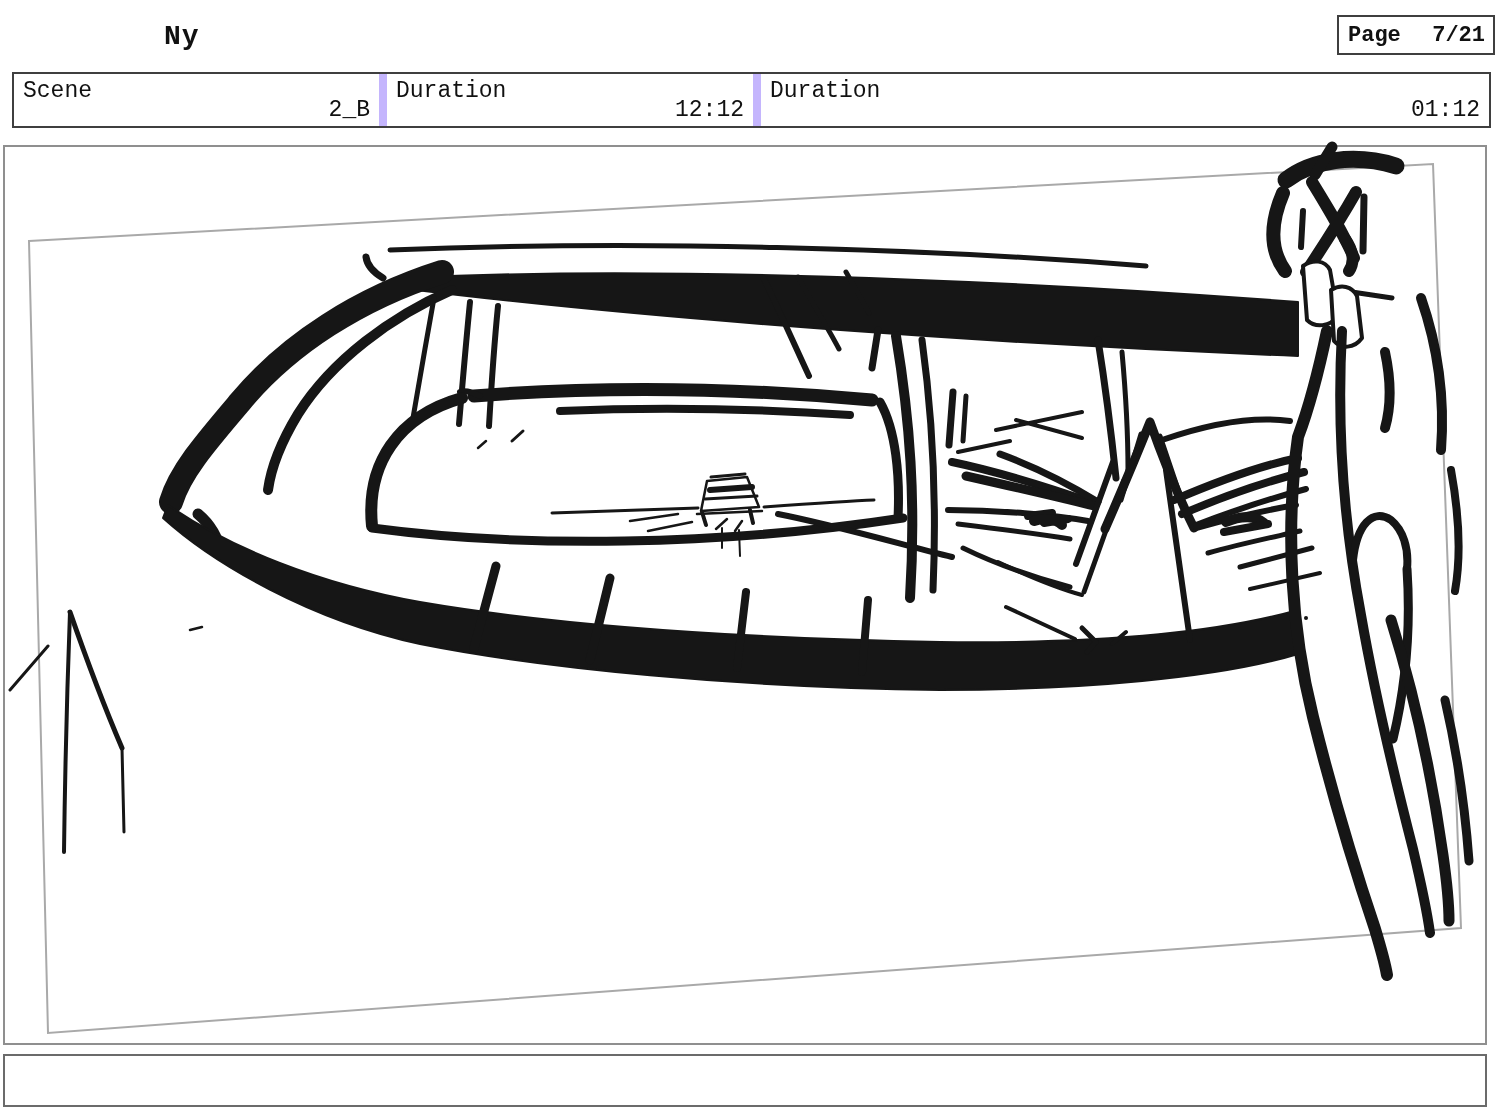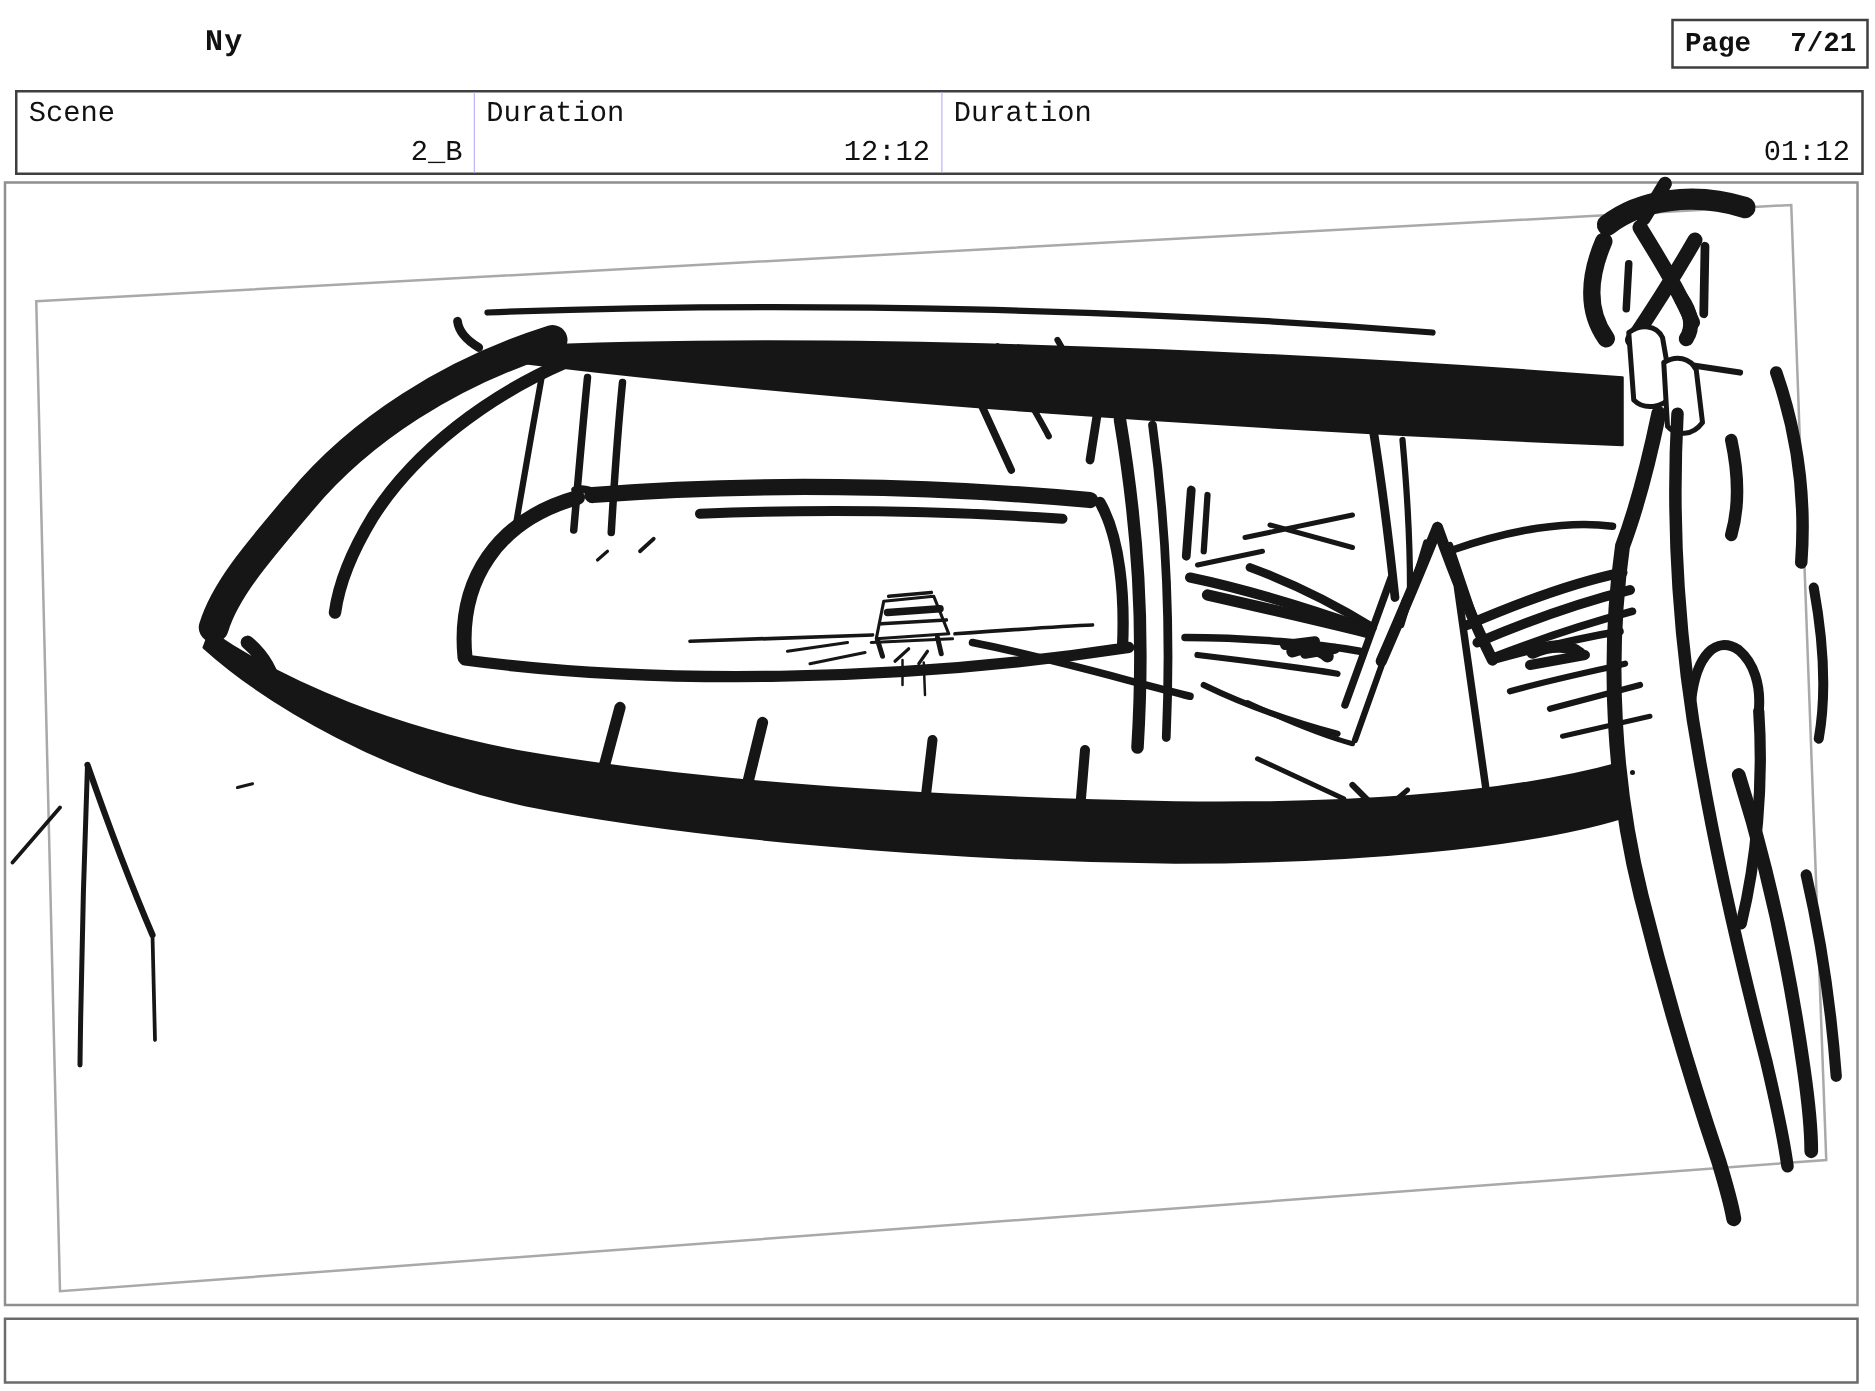--- a/index.html
+++ b/index.html
@@ -3,34 +3,34 @@
 <meta charset="utf-8">
 <style>
   html,body{margin:0;padding:0;}
   body{
     width:1500px;height:1113px;position:relative;background:#ffffff;
     font-family:"Liberation Mono","DejaVu Sans Mono",monospace;
     color:#111;overflow:hidden;
   }
   .page-title{
     position:absolute;left:164px;top:21px;
-    font-size:24px;font-weight:bold;letter-spacing:1px;white-space:pre;
+    font-size:28px;font-weight:bold;letter-spacing:1px;white-space:pre;
   }
   .page-box{
     position:absolute;left:1337px;top:15px;width:158px;height:40px;
     border:2px solid #3f3f3f;box-sizing:border-box;
     display:flex;justify-content:space-between;align-items:center;
     padding:0 8px 0 9px;font-size:22px;font-weight:bold;background:#fff;gap:10px;
   }
   .info-row{
-    position:absolute;left:12px;top:72px;width:1479px;height:68px;
+    position:absolute;left:12px;top:72px;width:1479px;height:56px;
     border:2px solid #3f3f3f;box-sizing:border-box;display:flex;background:#fff;
   }
   .info-cell{position:relative;height:100%;box-sizing:border-box;}
-  .info-cell + .info-cell{border-left:1px solid #c4b5fd;padding-left:31px;}
+  .info-cell + .info-cell{border-left:8px solid #c4b5fd;padding-left:31px;}
   .c1{width:365px;} .c2{width:374px;} .c3{width:377px;} .c4{flex:1;}
   .cell-label{
     position:absolute;left:9px;top:4px;font-size:23px;white-space:pre;
   }
   .cell-value{
     position:absolute;right:9px;bottom:3px;font-size:23px;white-space:pre;margin-left:36px;
   }
   .board-panel{
     position:absolute;left:3px;top:145px;width:1484px;height:900px;
     border:2px solid #8f8f8f;box-sizing:border-box;background:#fff;

